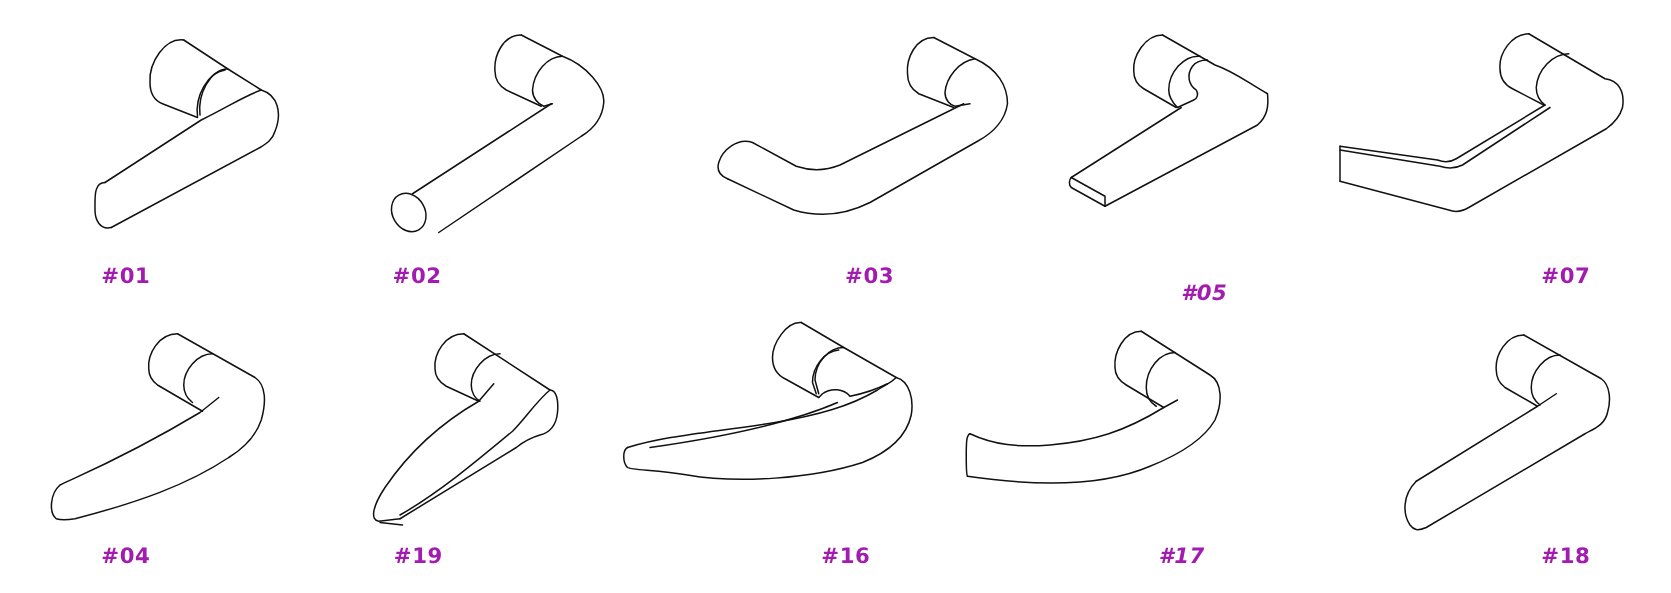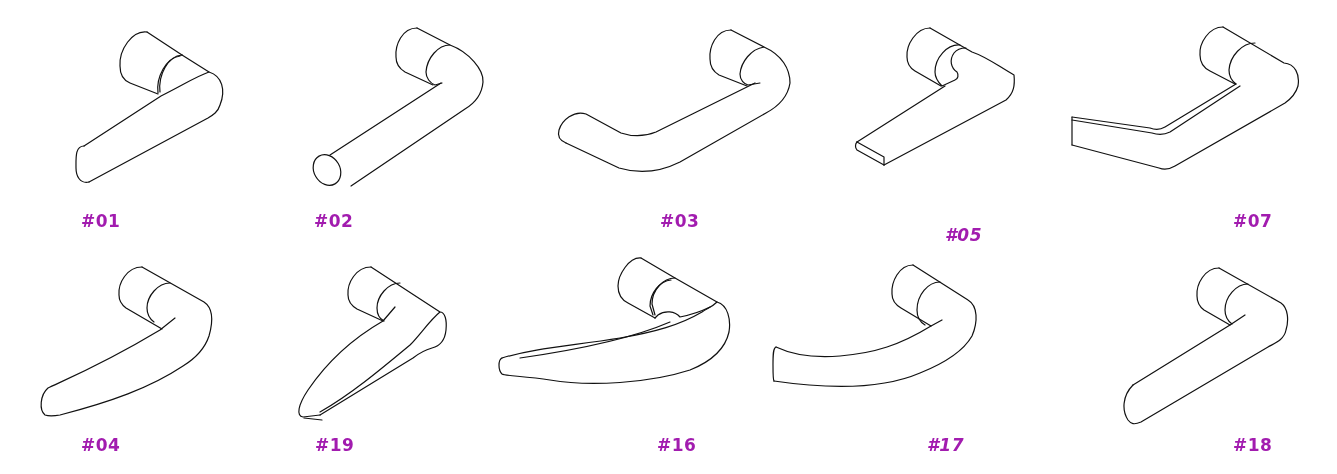--- a/index.html
+++ b/index.html
@@ -29,21 +29,21 @@
   <svg width="240" height="240" viewBox="0 0 240 240" style="left:0;top:0;">
     <path d="M127,28 C112,28 105,45 106,57 C106,64 110,69 115,72 L143,85"></path>
     <path d="M127,28 L160,45 C179,52 194,70 193,82 C192,94 185,103 175,109 L61,186"></path>
     <path d="M160,45 C148,45 137,58 136,72 C136,78 140,83 145,85 L152,83"></path>
     <path d="M151,83 L40,155"></path>
     <ellipse cx="37" cy="170" rx="13" ry="16" transform="rotate(-30 37 170)"></ellipse>
   </svg>
   <div class="label" style="left:24px;top:211px;">#02</div>
 </div>
 
-<div class="item" style="left:544px;top:0;width:270px;height:240px;">
+<div class="item" style="left:560px;top:0;width:270px;height:240px;">
   <svg width="270" height="240" viewBox="0 0 270 240" style="left:0;top:0;">
     <path d="M187,30 C172,30 165,47 166,59 C166,67 170,72 175,75 L203,86"></path>
     <path d="M187,30 L220,47 C238,55 246,69 246,83 C244,96 235,106 222,113 L136,162 C116,172 95,174 75,168 L22,143"></path>
     <path d="M220,47 C207,49 197,62 196,74 C196,80 200,84 204,85 L216,83"></path>
     <path d="M211,83 L112,132 C102,136 89,137 77,133 L42,114 C30,110 18,120 15,130 C13,137 17,141 22,143"></path>
   </svg>
   <div class="label" style="left:116px;top:211px;">#03</div>
 </div>
 
 <div class="item" style="left:840px;top:0;width:200px;height:240px;">

